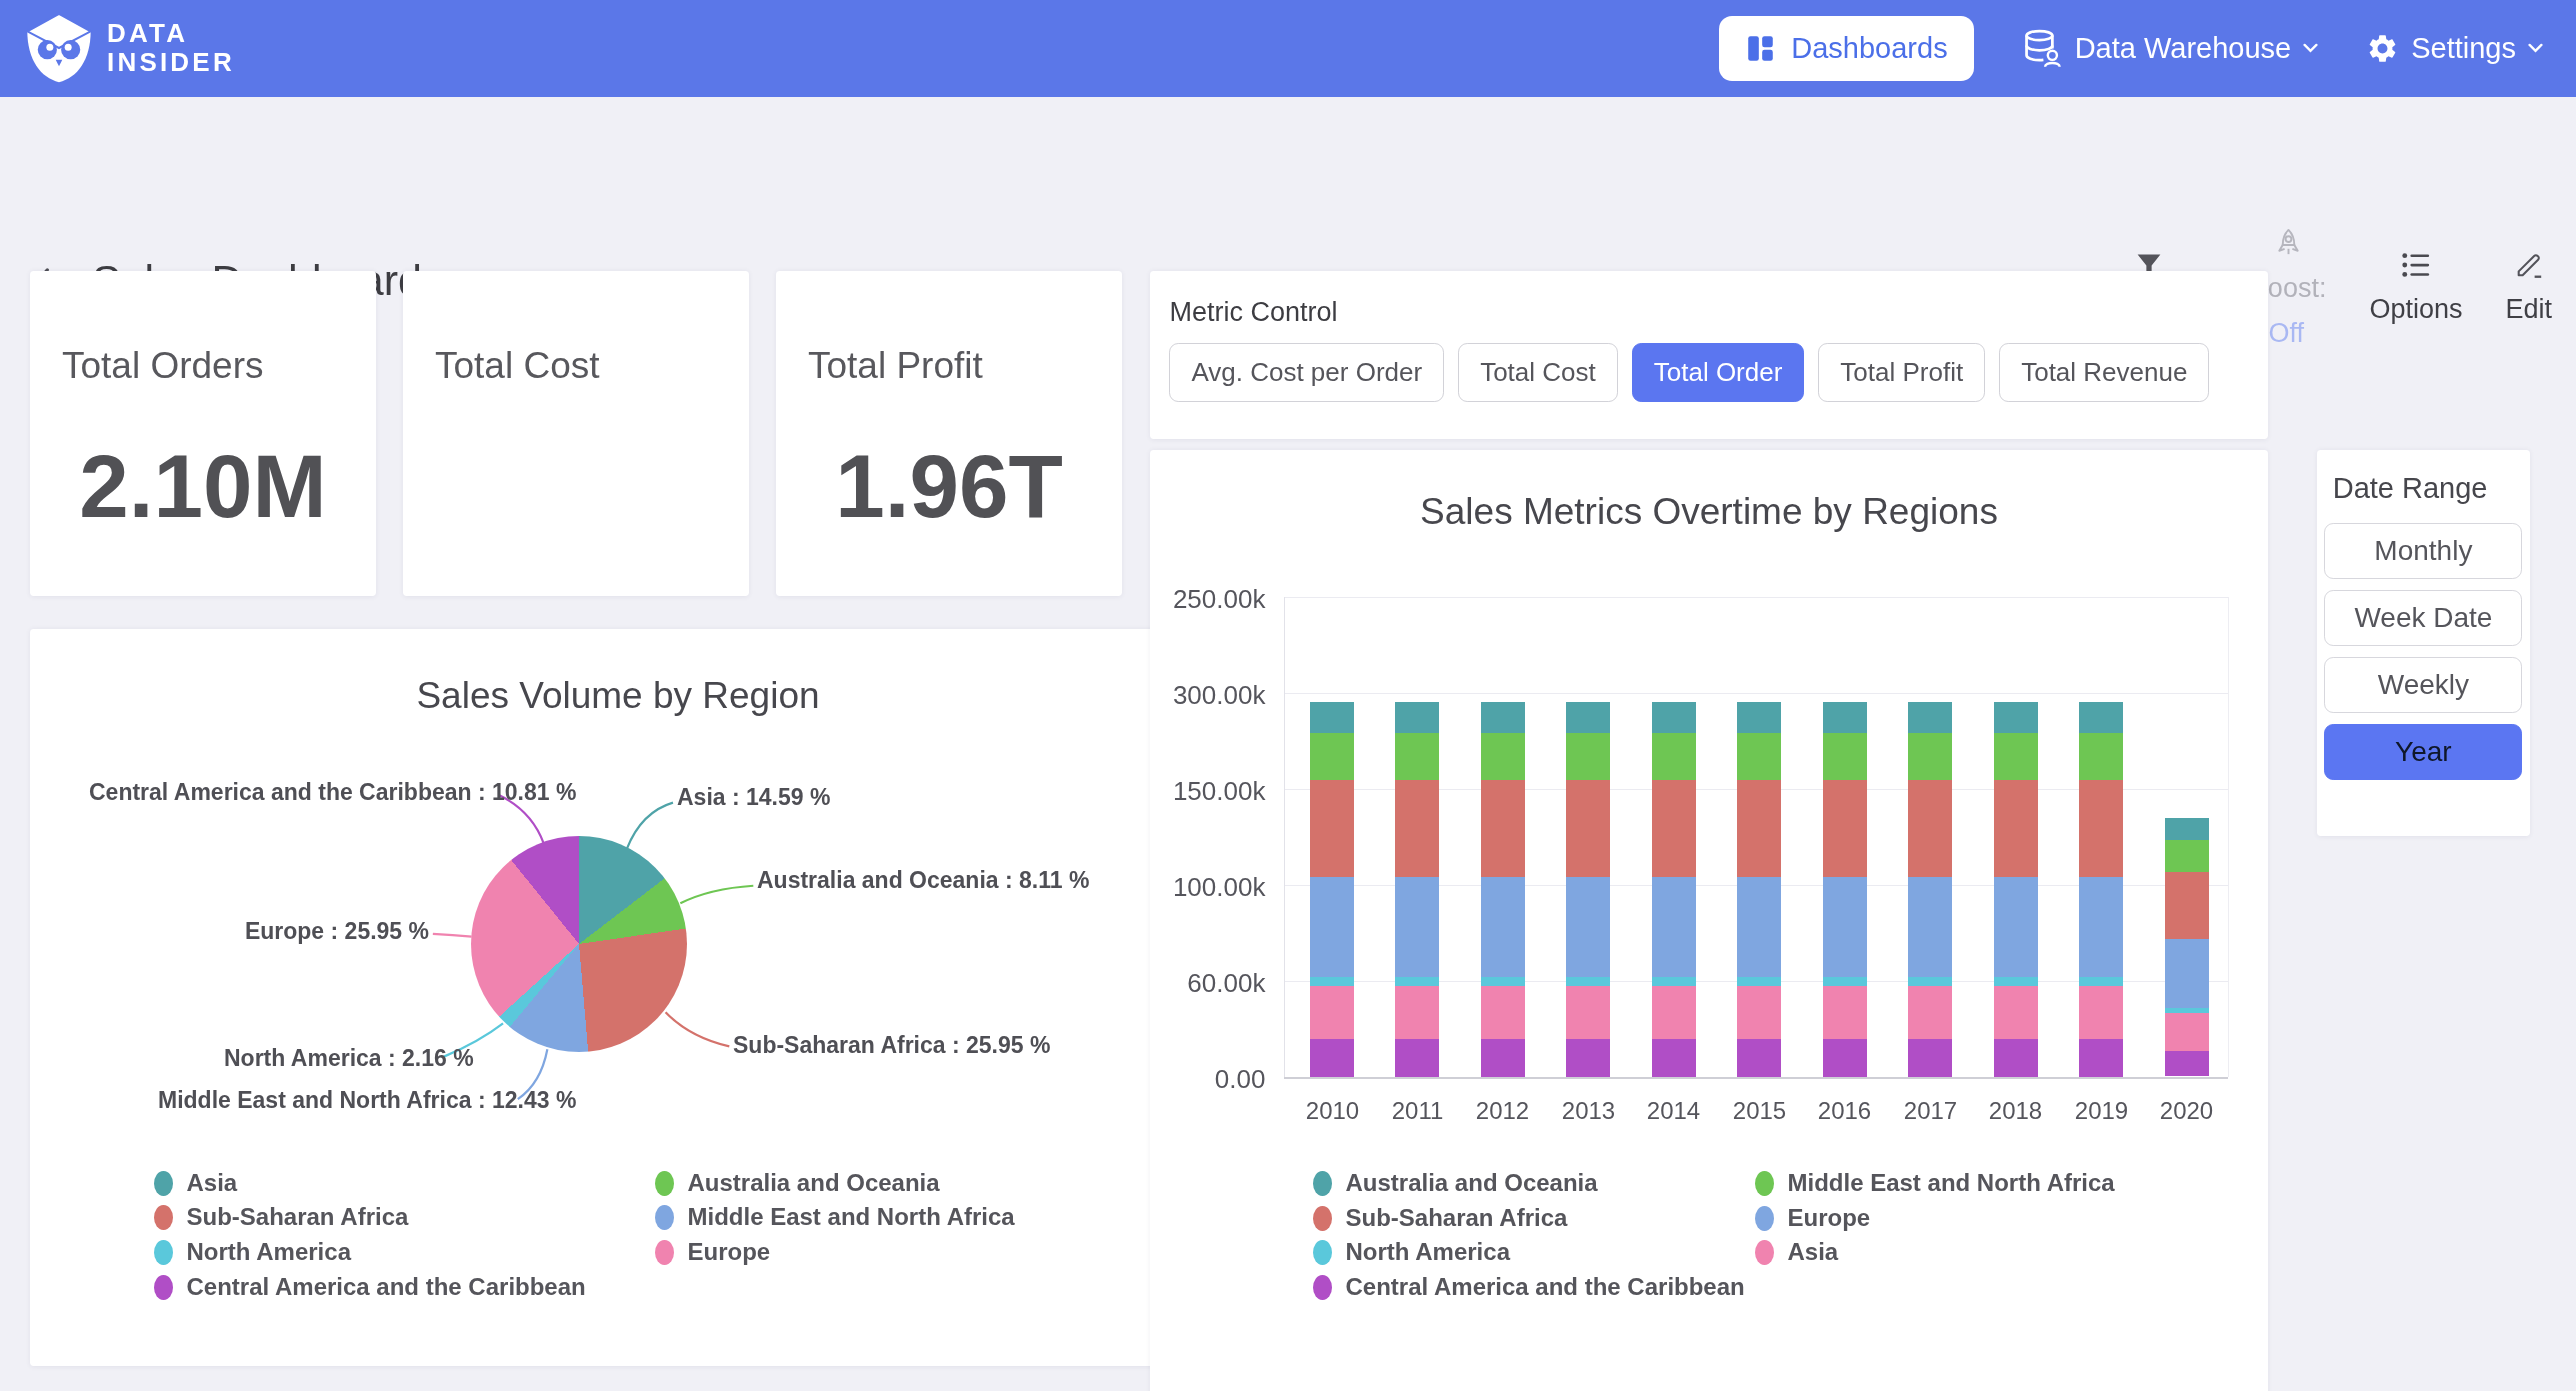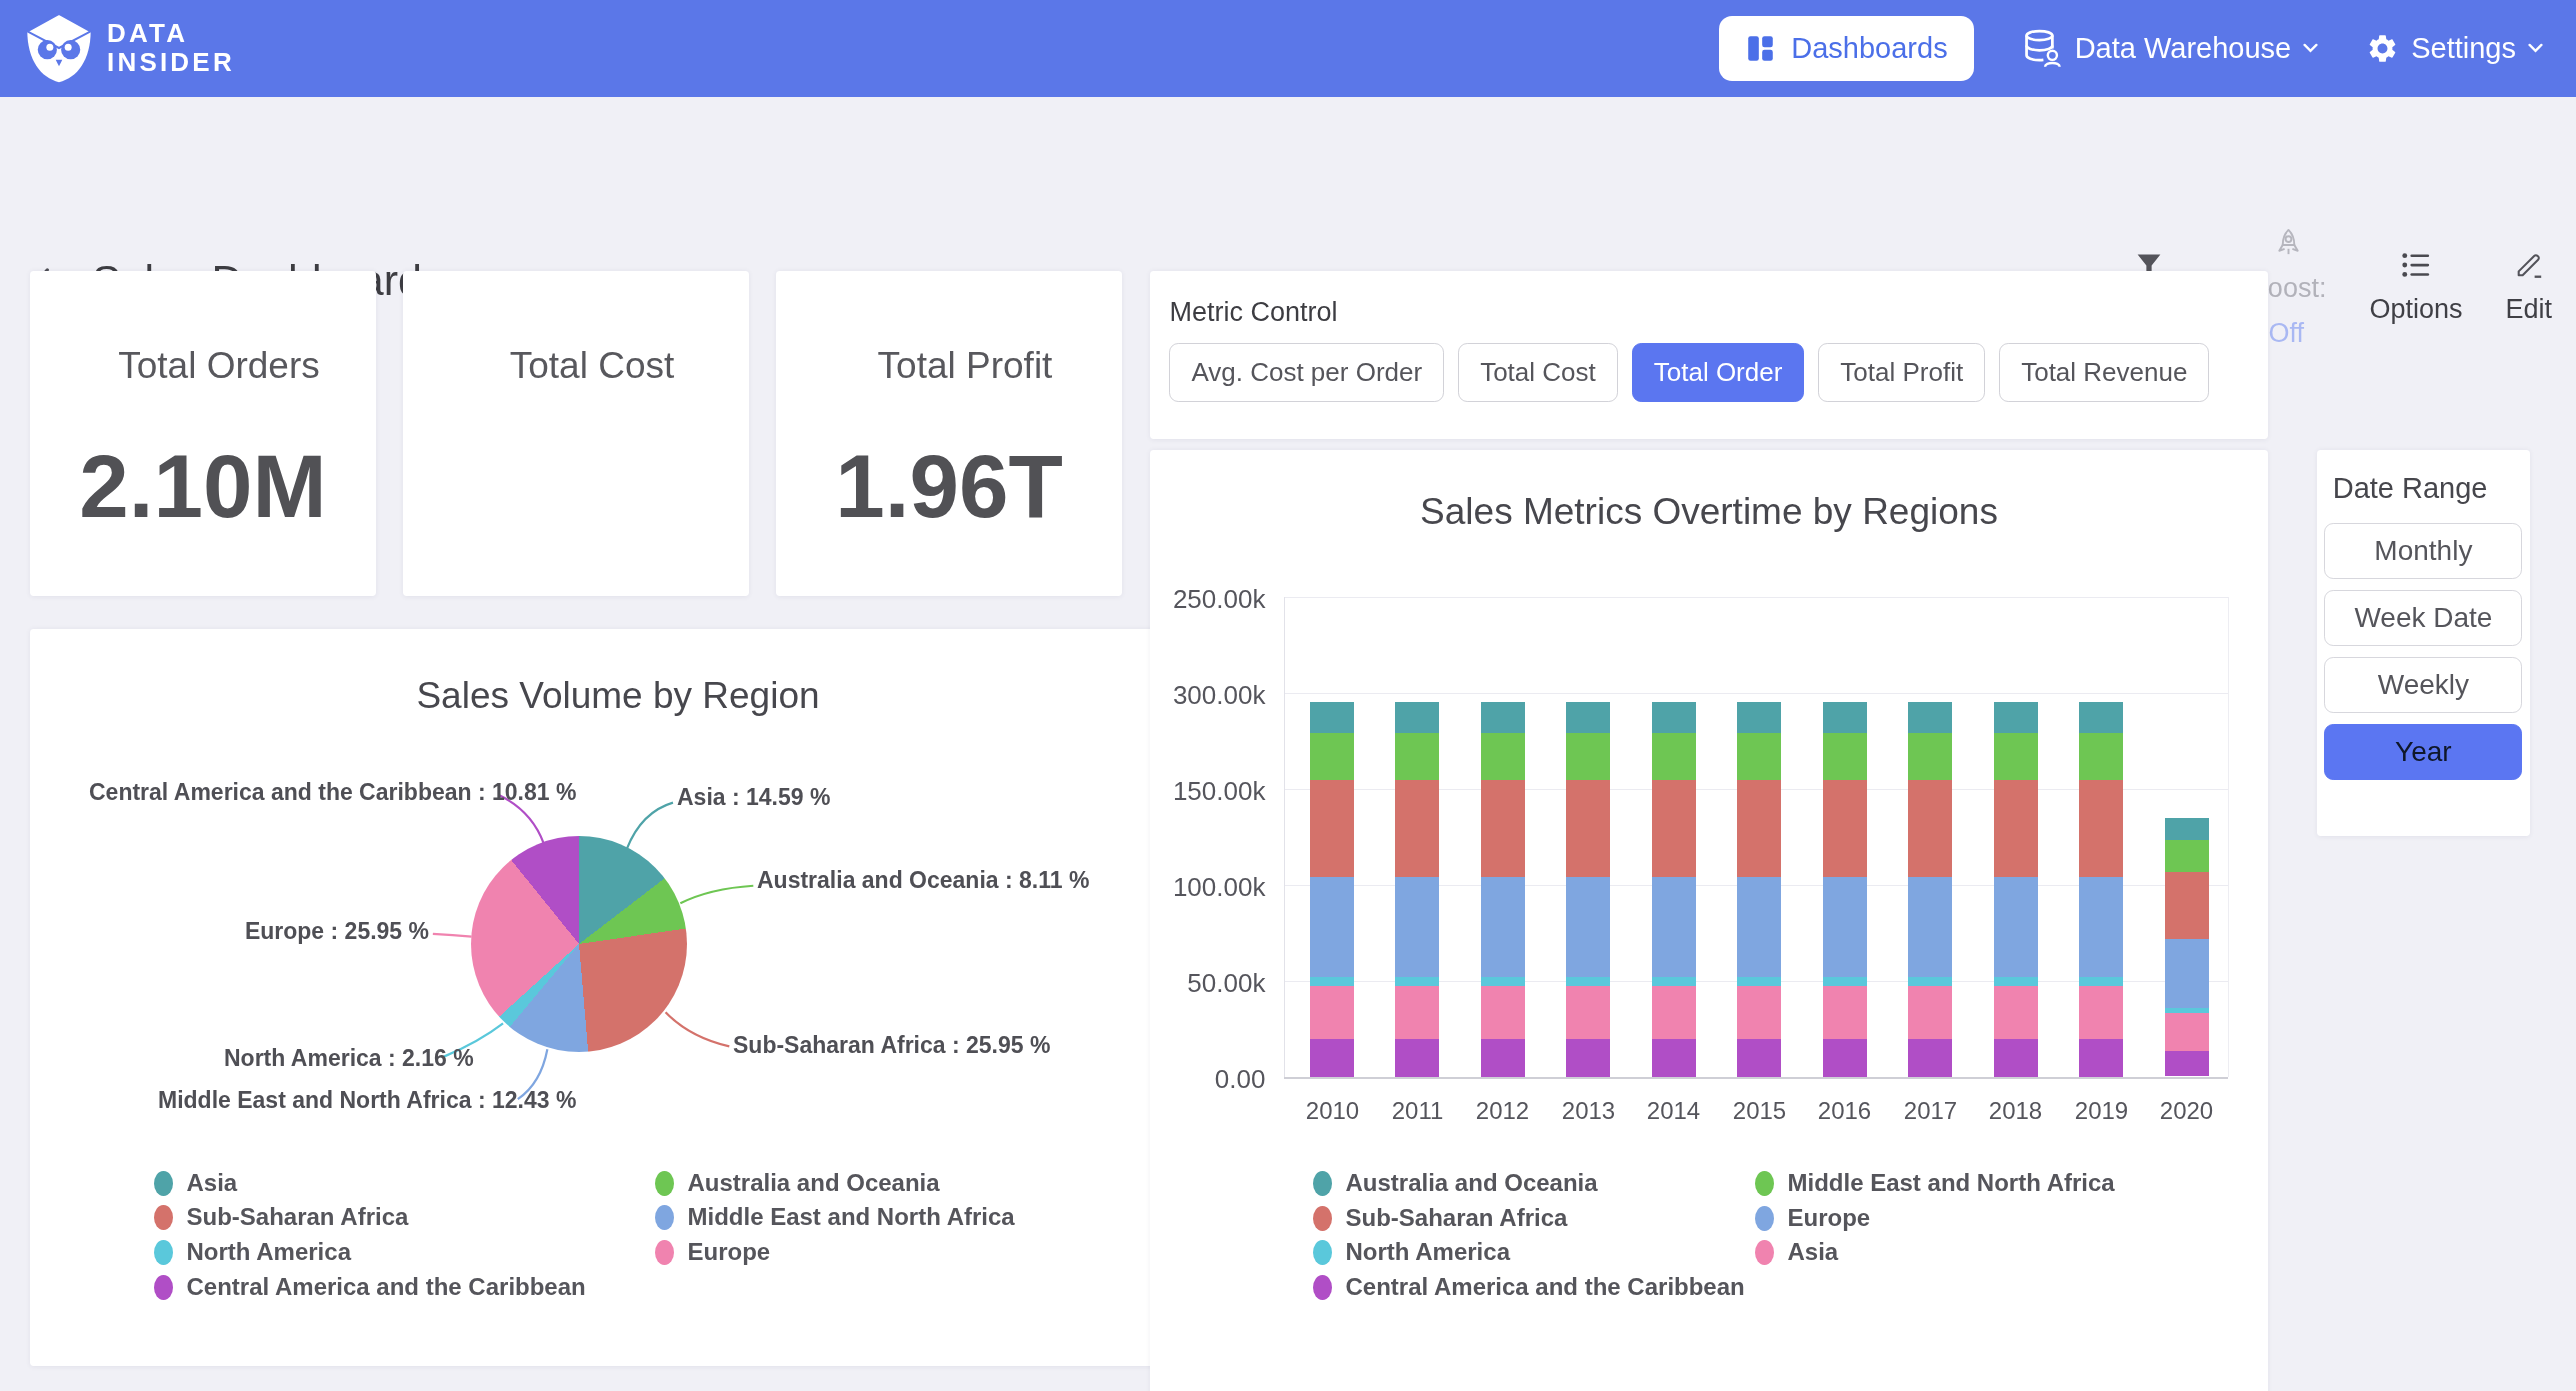--- a/index.html
+++ b/index.html
@@ -42,21 +42,21 @@
   .action.disabled span.b-state { color:#a9b8f3; }
 
   
   .card {
     position:absolute; background:#fff; border-radius:3.7px;
     box-shadow:0 0.9px 5.5px rgba(40,40,80,0.07);
   }
   #kpi-0 { left:30px;  top:271px; width:346px; height:325px; }
   #kpi-1 { left:403px; top:271px; width:346px; height:325px; }
   #kpi-2 { left:776px; top:271px; width:346px; height:325px; }
-  .kpi-label { position:absolute; top:74px; width:100%; text-align:center; font-size:37px; color:#58585d;padding-left:32px; }
+  .kpi-label { position:absolute; top:74px; width:100%; text-align:left; font-size:37px; color:#58585d;padding-left:32px; }
   .kpi-value { position:absolute; top:164px; width:100%; text-align:center; font-size:89px; font-weight:700; color:#515155; }
 
   #metric-card { left:1150px; top:271px; width:1118px; height:168px; }
   .metric-title { position:absolute; left:19.4px; top:26px; font-size:27px; color:#3d3d42; }
   .metric-buttons { position:absolute; left:19.4px; top:72px; display:flex; gap:14px; }
   .pill-btn {
     height:59px; padding:0 21px; display:flex; align-items:center; justify-content:center;
     border:1.8px solid #d2d2d8; border-radius:9.2px; background:#fff;
     font-size:26px; color:#55555b; cursor:pointer; white-space:nowrap;
   }
@@ -274,21 +274,21 @@
         </div>
       </div>
   </div>
 
   <div class="card" id="bar-card">
     <div class="chart-title">Sales Metrics Overtime by Regions</div>
     <div>
         <div class="grid-line zero" style="left: 134px; width: 944px; top: 627px;"></div>
         <div class="y-tick" style="left: -4.6px; top: 614px;">0.00</div>
         <div class="grid-line" style="left: 134px; width: 944px; top: 531px;"></div>
-        <div class="y-tick" style="left: -4.6px; top: 518px;">50.00k</div>
+        <div class="y-tick" style="left: -4.6px; top: 518px;">60.00k</div>
         <div class="grid-line" style="left: 134px; width: 944px; top: 435px;"></div>
         <div class="y-tick" style="left: -4.6px; top: 422px;">100.00k</div>
         <div class="grid-line" style="left: 134px; width: 944px; top: 339px;"></div>
         <div class="y-tick" style="left: -4.6px; top: 326px;">150.00k</div>
         <div class="grid-line" style="left: 134px; width: 944px; top: 243px;"></div>
         <div class="y-tick" style="left: -4.6px; top: 230px;">300.00k</div>
         <div class="grid-line" style="left: 134px; width: 944px; top: 147px;"></div>
         <div class="y-tick" style="left: -4.6px; top: 134px;">250.00k</div>
         <div class="axis-v" style="left: 134px; top: 147px; height: 480px; background: rgb(226, 226, 233);"></div>
         <div class="axis-v" style="left: 1078px; top: 147px; height: 480px; background: rgb(237, 237, 242);"></div>

